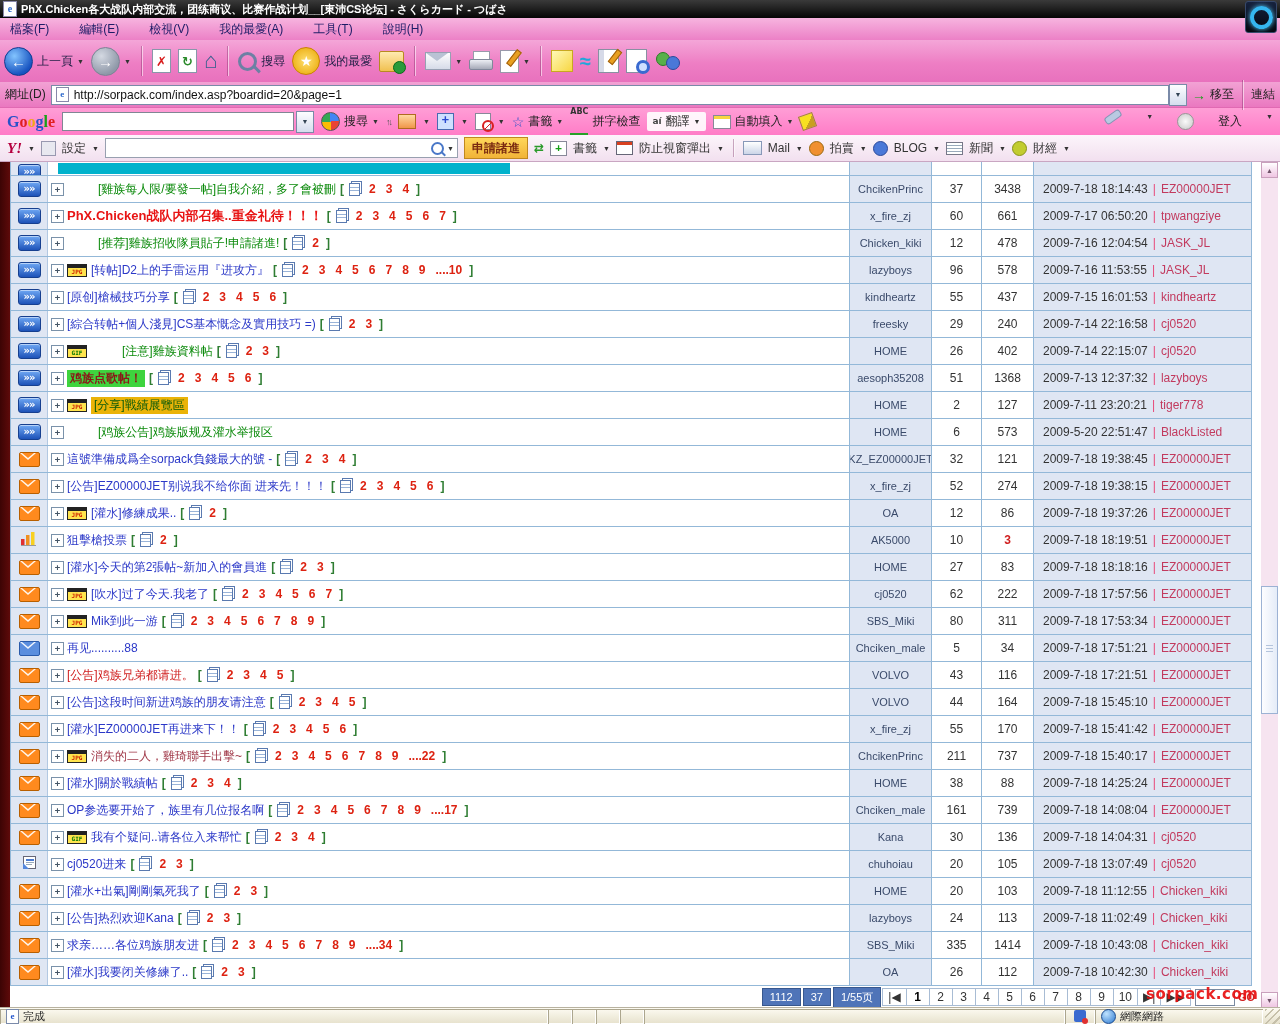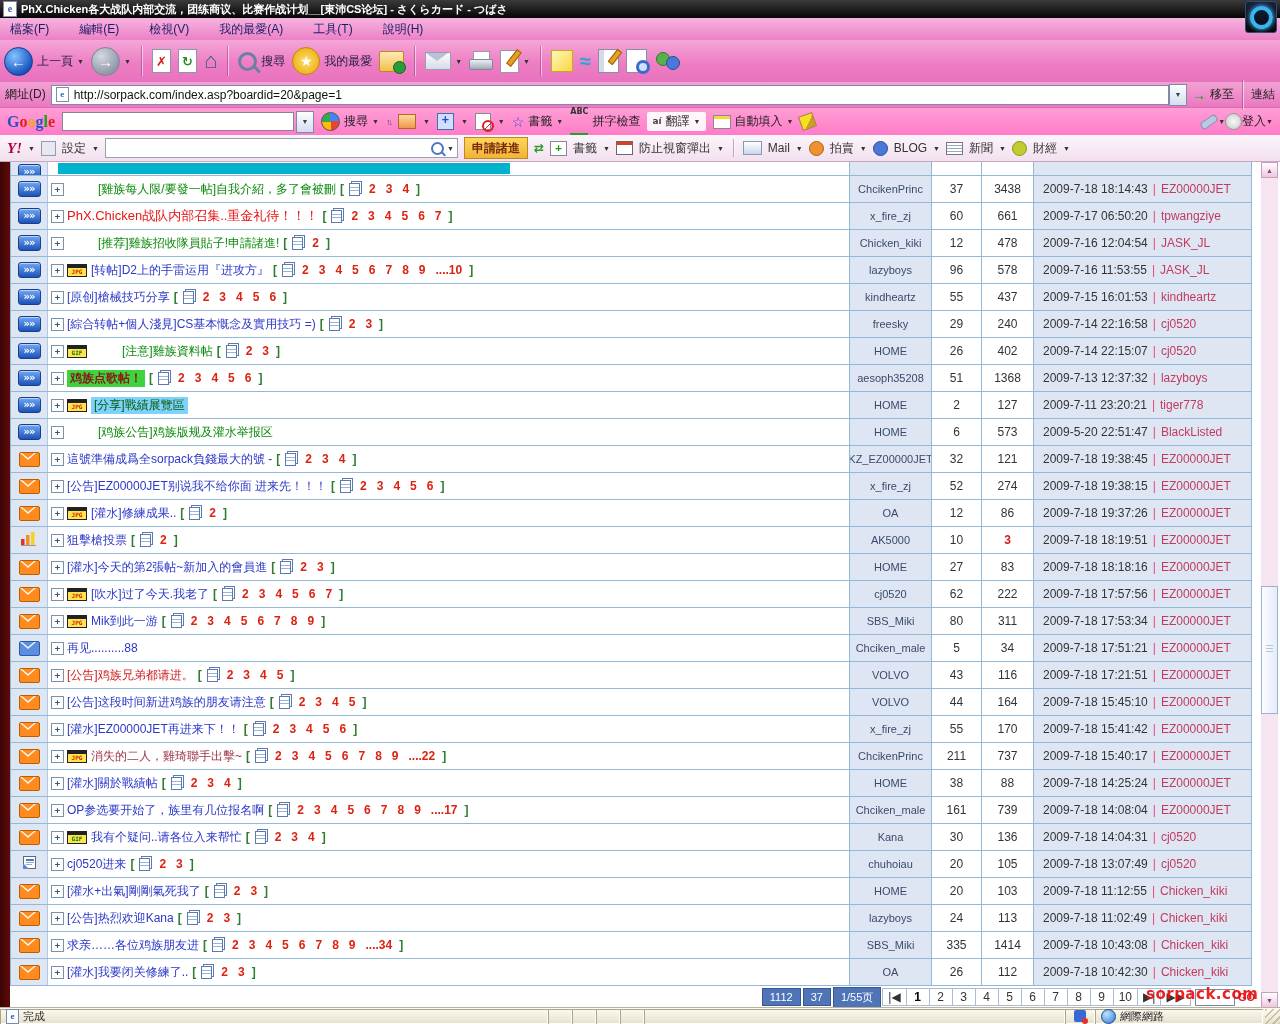--- a/index.html
+++ b/index.html
@@ -79,21 +79,21 @@
   .gpop{width:14px;height:15px;background:#fff;border:1px solid #889;position:relative;}
   .gpop::after{content:"";position:absolute;width:8px;height:8px;border:2px solid #d82020;border-radius:50%;right:-4px;bottom:-3px;background:linear-gradient(135deg,transparent 45%,#d82020 45% 55%,transparent 55%);}
   .gstar{color:#2a52c8;font-size:14px;}
   .gabc{font:bold 8px/8px "DejaVu Sans",sans-serif;color:#333;border-bottom:2px solid #28a028;padding-bottom:17px;}
   .gtrn{background:rgba(255,255,255,.9);border-radius:2px;padding:1px 5px;display:flex;align-items:center;gap:4px;}
   .gtrn .ai{font:bold 9px/9px "DejaVu Sans",sans-serif;color:#444;}
   .gaf{width:16px;height:12px;background:#fff;border:1px solid #889;box-shadow:inset 0 3px 0 #f7d642;}
   .ghl{width:13px;height:13px;background:linear-gradient(135deg,#f8e020 58%,#c8a020 58%);transform:rotate(-20deg);border:1px solid #a08830;}
   .gwr{width:16px;height:6px;background:#b9c9e2;border:1px solid #8494b4;border-radius:3px;transform:rotate(-35deg);}
   .gav{width:15px;height:15px;border-radius:50%;background:radial-gradient(#fafafa,#c6c6c6);border:1px solid #979797;}
-  .gright{margin-left:auto;display:flex;align-items:center;gap:0;}
+  .gright{margin-left:auto;display:flex;gap:24px;}
   
   #yahoobar{height:26px;background:linear-gradient(#fcf5fb,#f2e0ef);border-bottom:1px solid #c9a6c2;
     display:flex;align-items:center;padding:0 7px;gap:6px;font-size:12px;color:#333;}
   .ylogo{font:bold italic 15px "Liberation Serif",serif;color:#b5003f;}
   .ypen{width:13px;height:13px;background:#e8e8f0;border:1px solid #9898b0;}
   .yinput{width:348px;height:18px;background:#fff;border:1px solid #98a0b0;display:flex;align-items:center;
     justify-content:flex-end;gap:3px;padding-right:3px;}
   .ymag{width:9px;height:9px;border:2px solid #4a78c8;border-radius:50%;position:relative;}
   .ymag::after{content:"";position:absolute;width:5px;height:2px;background:#4a78c8;transform:rotate(45deg);right:-4px;bottom:-2px;}
   .ybtn{height:20px;background:linear-gradient(#ffd75a,#f1b338);border:1px solid #c08820;display:flex;
@@ -119,24 +119,24 @@
   .cl.authorc{left:838px;width:81px;background:#dfe6f3;border-left:1px solid #93b8d8;justify-content:center;font-size:11px;color:#3a4a6a;}
   .cl.repliesc{left:920px;width:49px;border-left:1px solid #93b8d8;justify-content:center;font-size:12px;color:#333;}
   .cl.viewsc{left:970px;width:51px;border-left:1px solid #93b8d8;justify-content:center;font-size:12px;color:#333;}
   .cl.datec{left:1022px;width:218px;background:#dfe6f3;border-left:1px solid #93b8d8;padding-left:9px;box-sizing:border-box;font-size:12px;color:#333;gap:5px;}
   .tealband{position:absolute;left:47px;top:1px;height:11px;width:452px;background:#00b2cc;}
   .red{color:#d02020;font-weight:bold;}
   .pipe{color:#e84878;}
   .lastp{color:#c23a5e;}
   
   .t-green{color:#0b8a0b;margin-left:31px;} .t-blue{color:#2b38c8;} .t-red{color:#d02020;}
-  .t-redbold{color:#e81414;font-weight:normal;font-size:13px;}
+  .t-redbold{color:#e81414;font-weight:bold;font-size:13px;}
   .t-darkred{color:#a03848;}
   .t-hl-darkred{background:#3ed43e;color:#8a1818;font-weight:bold;padding:0 3px;}
-  .t-hl-darkgreen{background:#7dd3fc;color:#0a5a0a;padding:0 3px;}
+  .t-hl-darkgreen{background:#eab308;color:#0a5a0a;padding:0 3px;}
   
   .ic-arrows{display:inline-flex;align-items:center;justify-content:center;width:21px;height:14px;border-radius:3px;
     color:#fff;font:bold 10px/1 "DejaVu Sans",sans-serif;letter-spacing:-1px;
     background:linear-gradient(#6fa8f4,#1d52b8);border:1px solid #163f8f;box-shadow:inset 0 1px 0 rgba(255,255,255,.5);}
   .ic-env{position:relative;width:19px;height:13px;background:#ff8a1e;border:1px solid #b85f00;border-radius:2px;display:inline-block;}
   .ic-env::before{content:"";position:absolute;left:0;top:0;border-left:8.5px solid transparent;border-right:8.5px solid transparent;border-top:7px solid rgba(255,255,255,.92);}
   .ic-env::after{content:"";position:absolute;left:2.5px;top:0;border-left:6px solid transparent;border-right:6px solid transparent;border-top:5px solid #ff8a1e;}
   .ic-env.blue{background:#5b8ede;border-color:#2a5aaa;}
   .ic-env.blue::after{border-top-color:#5b8ede;}
   .exp{display:inline-flex;width:11px;height:11px;border:1px solid #7a92aa;background:#fff;color:#456;

